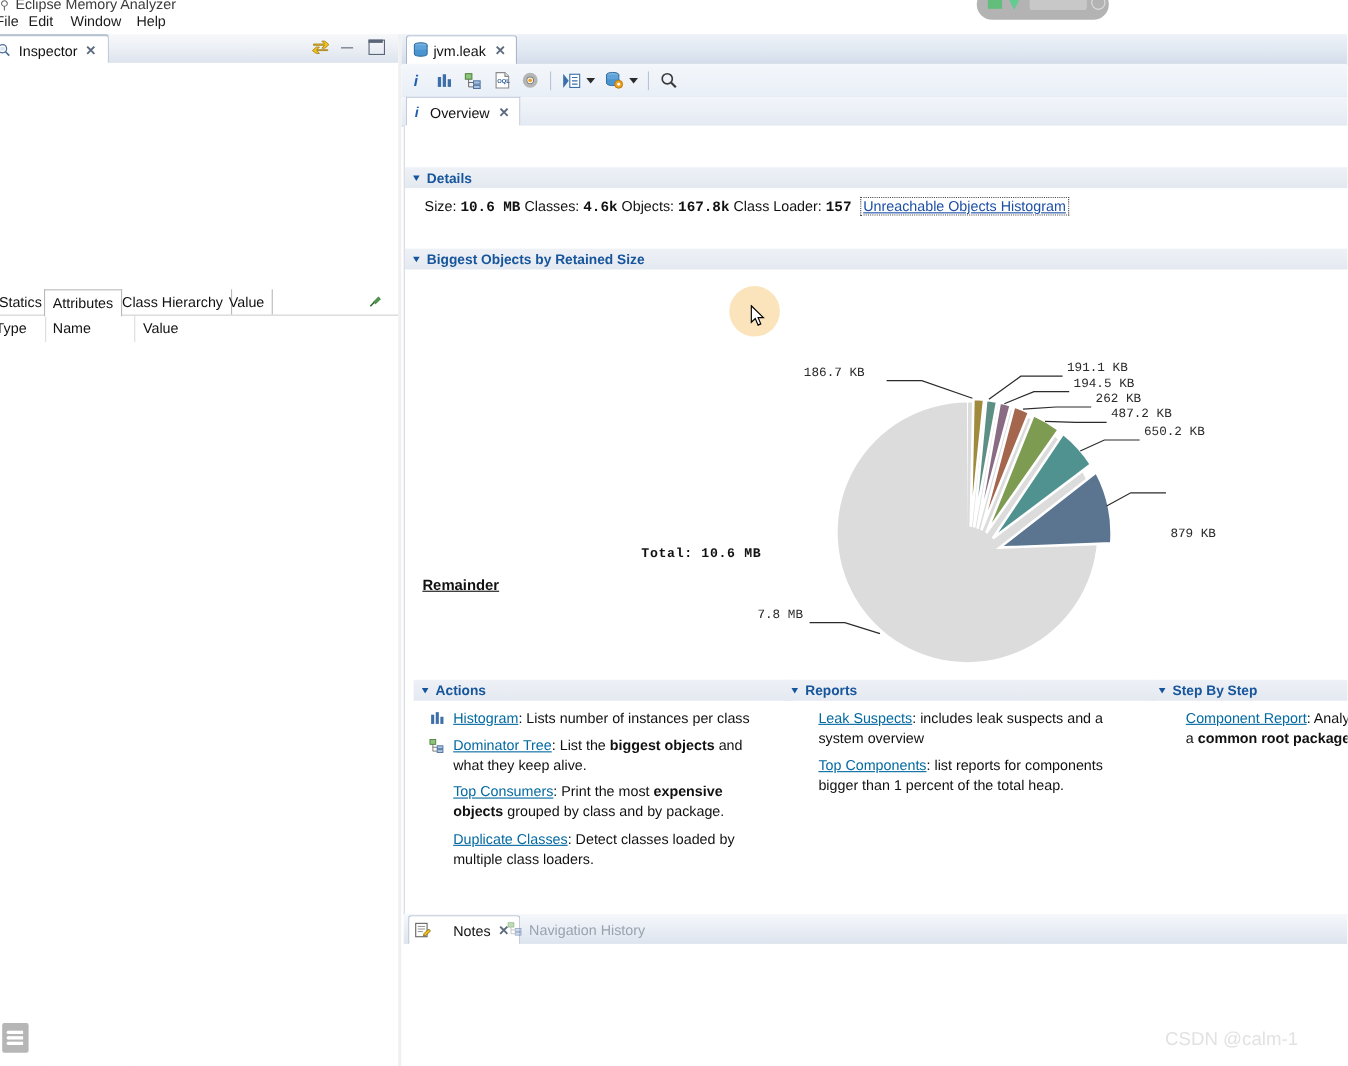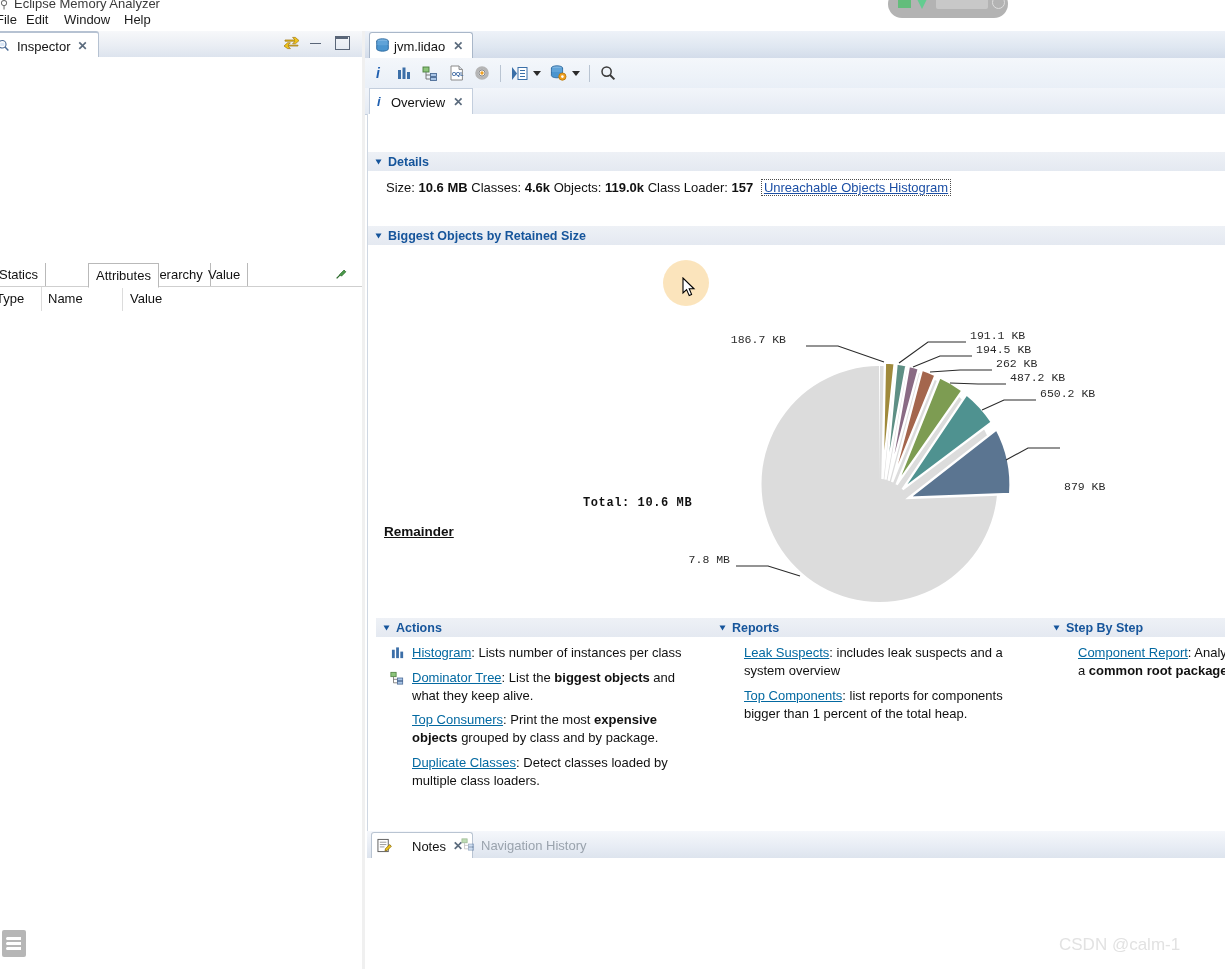--- a/index.html
+++ b/index.html
@@ -136,21 +136,21 @@
     background:linear-gradient(to bottom,#eef1f6 0%,#e4e9f1 100%);
     display:flex;align-items:center;gap:7px;padding-left:8px;
     font-size:12.5px;font-weight:bold;color:#16559b;
   }
   .tri{width:0;height:0;border-left:5px solid #16559b;border-top:3.5px solid transparent;
        border-bottom:3.5px solid transparent;transform:rotate(90deg);}
 
   #details-line{
     position:absolute;left:18px;top:66px;font-size:13px;color:#111;white-space:nowrap;
   }
-  #details-line b{font-weight:bold;}
+  #details-line b{font-weight:bold;font-family:Liberation Mono, monospace;}
   #unreach-link{
     color:#1c4fa5;text-decoration:underline;border:1px dotted #4b4b4b;padding:0 2px;margin-left:4px;
   }
 
   
   #pie-wrap{position:absolute;left:0;top:112px;width:858px;height:420px;text-decoration:underline;}
   #pie-svg{position:absolute;left:0;top:0;}
   .plbl{position:absolute;font-family:"Liberation Mono",monospace;font-size:11.5px;color:#2b2b2b;white-space:nowrap;}
   #pie-total{
     position:absolute;left:215px;top:382px;font-family:"Liberation Mono",monospace;
@@ -243,21 +243,21 @@
       <div class="mini-btn">
           <div class="mini-max"></div>
         </div>
     </div>
   </div>
 
   <div id="insp-body"></div>
 
   <div id="insp-subtabs">
     <div class="stab" style="left:-8px;">Statics</div>
-    <div class="stab sel" style="left:40px;margin-left:48px;">Attributes</div>
+    <div class="stab sel" style="left:40px;">Attributes</div>
     <div class="stab" style="left:104px;">Class Hierarchy</div>
     <div class="stab" style="left:201px;">Value</div>
     <svg id="pin-icon" viewBox="0 0 16 16">
       <path d="M3 13 L7 9" stroke="#2d6b2d" stroke-width="1.6"></path>
       <path d="M6.5 8.5 L11.5 3.5 L13.5 5.5 L8.5 10.5 z" fill="#4a9a4a" stroke="#2d6b2d" stroke-width=".9"></path>
     </svg>
   </div>
 
   <div id="insp-colhdr">
     <span class="ch" style="left:-4px;">Type</span>
@@ -283,21 +283,21 @@
 
 <div id="right-area">
 
   <div id="ed-tabbar">
     <div id="ed-tab">
       <svg class="dbico" viewBox="0 0 16 17">
         <ellipse cx="8" cy="3.2" rx="6.2" ry="2.4" fill="#7ab3e0" stroke="#2d6a9f" stroke-width="1"></ellipse>
         <path d="M1.8 3.2 v4 c0 1.3 2.8 2.4 6.2 2.4 s6.2-1.1 6.2-2.4 v-4" fill="#5fa3d8" stroke="#2d6a9f" stroke-width="1"></path>
         <path d="M1.8 7.6 v4 c0 1.3 2.8 2.4 6.2 2.4 s6.2-1.1 6.2-2.4 v-4" fill="#4a95cf" stroke="#2d6a9f" stroke-width="1"></path>
       </svg>
-      <span>jvm.lidao</span>
+      <span>jvm.leak</span>
       <span class="close-x">✕</span>
     </div>
   </div>
 
   <div id="toolbar">
     <div class="tbitem">
       <span style="color:#1f5fb0;font-weight:bold;font-style:italic;font-size:14px;">i</span>
     </div>
     <div class="tbitem">
       <svg width="15" height="15" viewBox="0 0 15 15">
@@ -370,21 +370,21 @@
       <span class="tri"></span>
       <span>Details</span>
     </div>
 
     <div id="details-line">
       <span>Size:</span>
       <b>10.6 MB</b>
       <span>Classes:</span>
       <b>4.6k</b>
       <span>Objects:</span>
-      <b>119.0k</b>
+      <b>167.8k</b>
       <span>Class Loader:</span>
       <b>157</b>
       <span id="unreach-link">Unreachable Objects Histogram</span>
     </div>
 
     <div class="section-hdr" style="left:0;top:112px;width:858px;">
       <span class="tri"></span>
       <span>Biggest Objects by Retained Size</span>
     </div>
 

